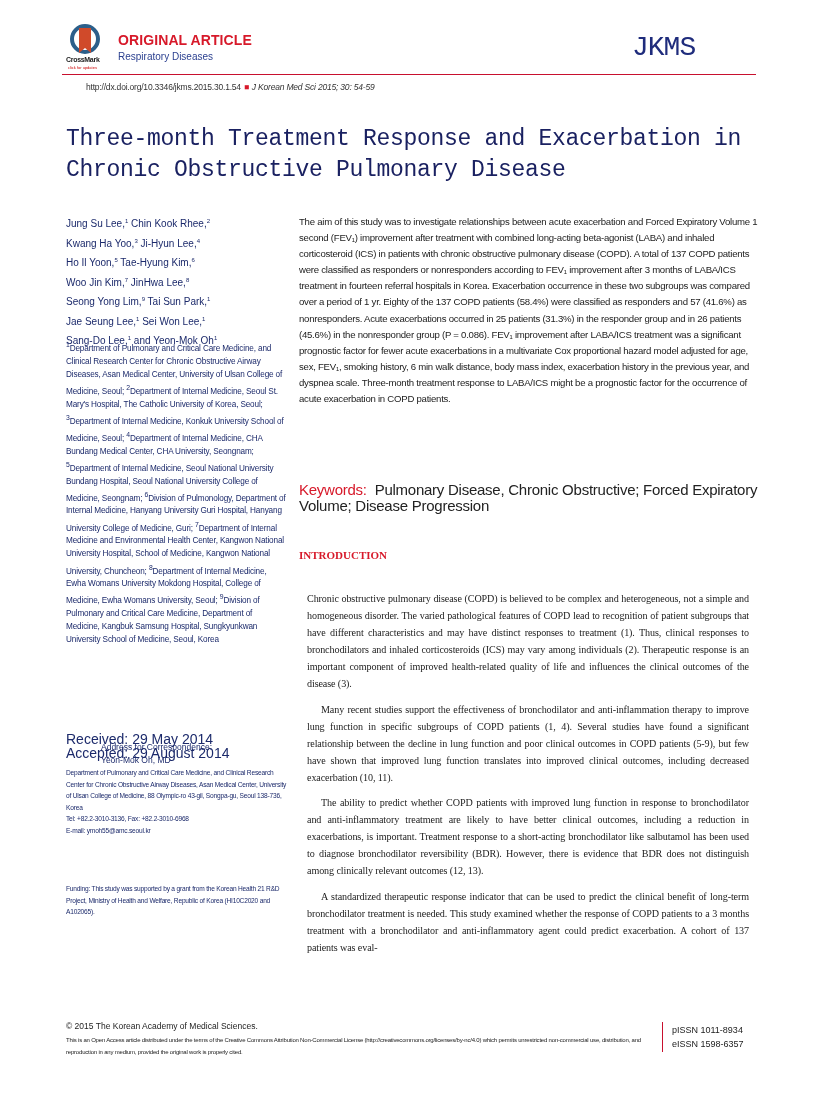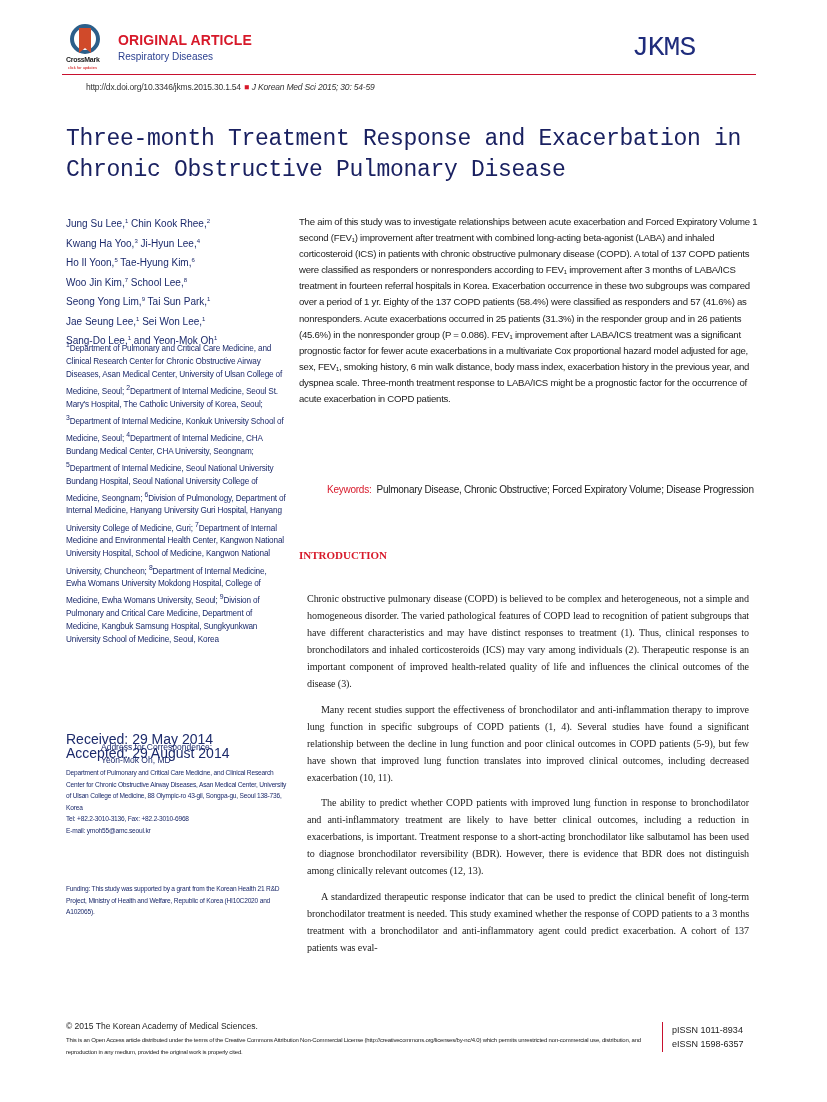--- a/index.html
+++ b/index.html
@@ -28,21 +28,21 @@
   .authors { left: 66px; top: 213px; width: 220px; font-size: 10px; line-height: 16.2px; color: #1c2a6b; }
   .authors sup { font-size: 6px; }
   .affil { left: 66px; top: 338px; width: 222px; font-size: 8.2px; line-height: 13.1px; color: #1c2a6b; letter-spacing: -0.15px; }
   .dates { left: 66px; top: 732px; font-size: 14px; line-height: 14px; color: #1c2a6b; }
   .corr-head { left: 66px; top: 741px; font-size: 8.5px; line-height: 13px; color: #1c2a6b; margin-left: 35px; }
   .corr-body { left: 66px; top: 767px; width: 222px; font-size: 6.6px; line-height: 11.6px; color: #1c2a6b; letter-spacing: -0.2px; }
   .funding { left: 66px; top: 883px; width: 222px; font-size: 6.6px; line-height: 11.6px; color: #1c2a6b; letter-spacing: -0.2px; }
 
   
   .abstract { left: 299px; top: 214px; width: 462px; font-size: 9.6px; line-height: 16.1px; color: #222; letter-spacing: -0.25px; }
-  .keywords { left: 299px; top: 482px; width: 462px; font-size: 10px; line-height: 16px; color: #222; letter-spacing: -0.25px; margin-left: 28px; }
+  .keywords { left: 299px; top: 482px; width: 462px; font-size: 15px; line-height: 16px; color: #222; letter-spacing: -0.25px; }
   .keywords .kw-label { color: #d7192a; }
   .section-head { left: 299px; top: 549px; font-family: "Liberation Serif", serif; font-weight: bold; font-size: 11px; color: #d7192a; }
   .intro { left: 299px; top: 582px; width: 458px; font-family: "Liberation Serif", serif; font-size: 10.1px; line-height: 17.1px; color: #222; text-align: justify; letter-spacing: -0.1px; }
   .intro p { margin: 8px; }
   .intro p.indent { text-indent: 14px; }
 
   
   .copyright { left: 66px; top: 1021px; font-size: 8.5px; color: #222; }
   .license { left: 66px; top: 1034px; width: 590px; font-size: 6px; line-height: 12px; color: #222; letter-spacing: -0.2px; }
   .footer-rule { left: 662px; top: 1022px; width: 1px; height: 30px; background: #c8102e; }
@@ -64,21 +64,21 @@
 <div class="abs citation">
   <span>http://dx.doi.org/10.3346/jkms.2015.30.1.54</span><span class="dot">■</span><span class="jref">J Korean Med Sci 2015; 30: 54-59</span>
 </div>
 
 <div class="abs title">Three-month Treatment Response and Exacerbation in Chronic Obstructive Pulmonary Disease</div>
 
 <div class="abs authors">
   <div><span>Jung Su Lee,</span><sup>1</sup> <span>Chin Kook Rhee,</span><sup>2</sup></div>
   <div><span>Kwang Ha Yoo,</span><sup>3</sup> <span>Ji-Hyun Lee,</span><sup>4</sup></div>
   <div><span>Ho Il Yoon,</span><sup>5</sup> <span>Tae-Hyung Kim,</span><sup>6</sup></div>
-  <div><span>Woo Jin Kim,</span><sup>7</sup> <span>School Lee,</span><sup>8</sup></div>
+  <div><span>Woo Jin Kim,</span><sup>7</sup> <span>JinHwa Lee,</span><sup>8</sup></div>
   <div><span>Seong Yong Lim,</span><sup>9</sup> <span>Tai Sun Park,</span><sup>1</sup></div>
   <div><span>Jae Seung Lee,</span><sup>1</sup> <span>Sei Won Lee,</span><sup>1</sup></div>
   <div><span>Sang-Do Lee,</span><sup>1</sup> <span>and Yeon-Mok Oh</span><sup>1</sup></div>
 </div>
 
 <div class="abs affil">
   <sup>1</sup><span>Department of Pulmonary and Critical Care Medicine, and Clinical Research Center for Chronic Obstructive Airway Diseases, Asan Medical Center, University of Ulsan College of Medicine, Seoul; </span><sup>2</sup><span>Department of Internal Medicine, Seoul St. Mary's Hospital, The Catholic University of Korea, Seoul; </span><sup>3</sup><span>Department of Internal Medicine, Konkuk University School of Medicine, Seoul; </span><sup>4</sup><span>Department of Internal Medicine, CHA Bundang Medical Center, CHA University, Seongnam; </span><sup>5</sup><span>Department of Internal Medicine, Seoul National University Bundang Hospital, Seoul National University College of Medicine, Seongnam; </span><sup>6</sup><span>Division of Pulmonology, Department of Internal Medicine, Hanyang University Guri Hospital, Hanyang University College of Medicine, Guri; </span><sup>7</sup><span>Department of Internal Medicine and Environmental Health Center, Kangwon National University Hospital, School of Medicine, Kangwon National University, Chuncheon; </span><sup>8</sup><span>Department of Internal Medicine, Ewha Womans University Mokdong Hospital, College of Medicine, Ewha Womans University, Seoul; </span><sup>9</sup><span>Division of Pulmonary and Critical Care Medicine, Department of Medicine, Kangbuk Samsung Hospital, Sungkyunkwan University School of Medicine, Seoul, Korea</span>
 </div>
 
 <div class="abs dates">

